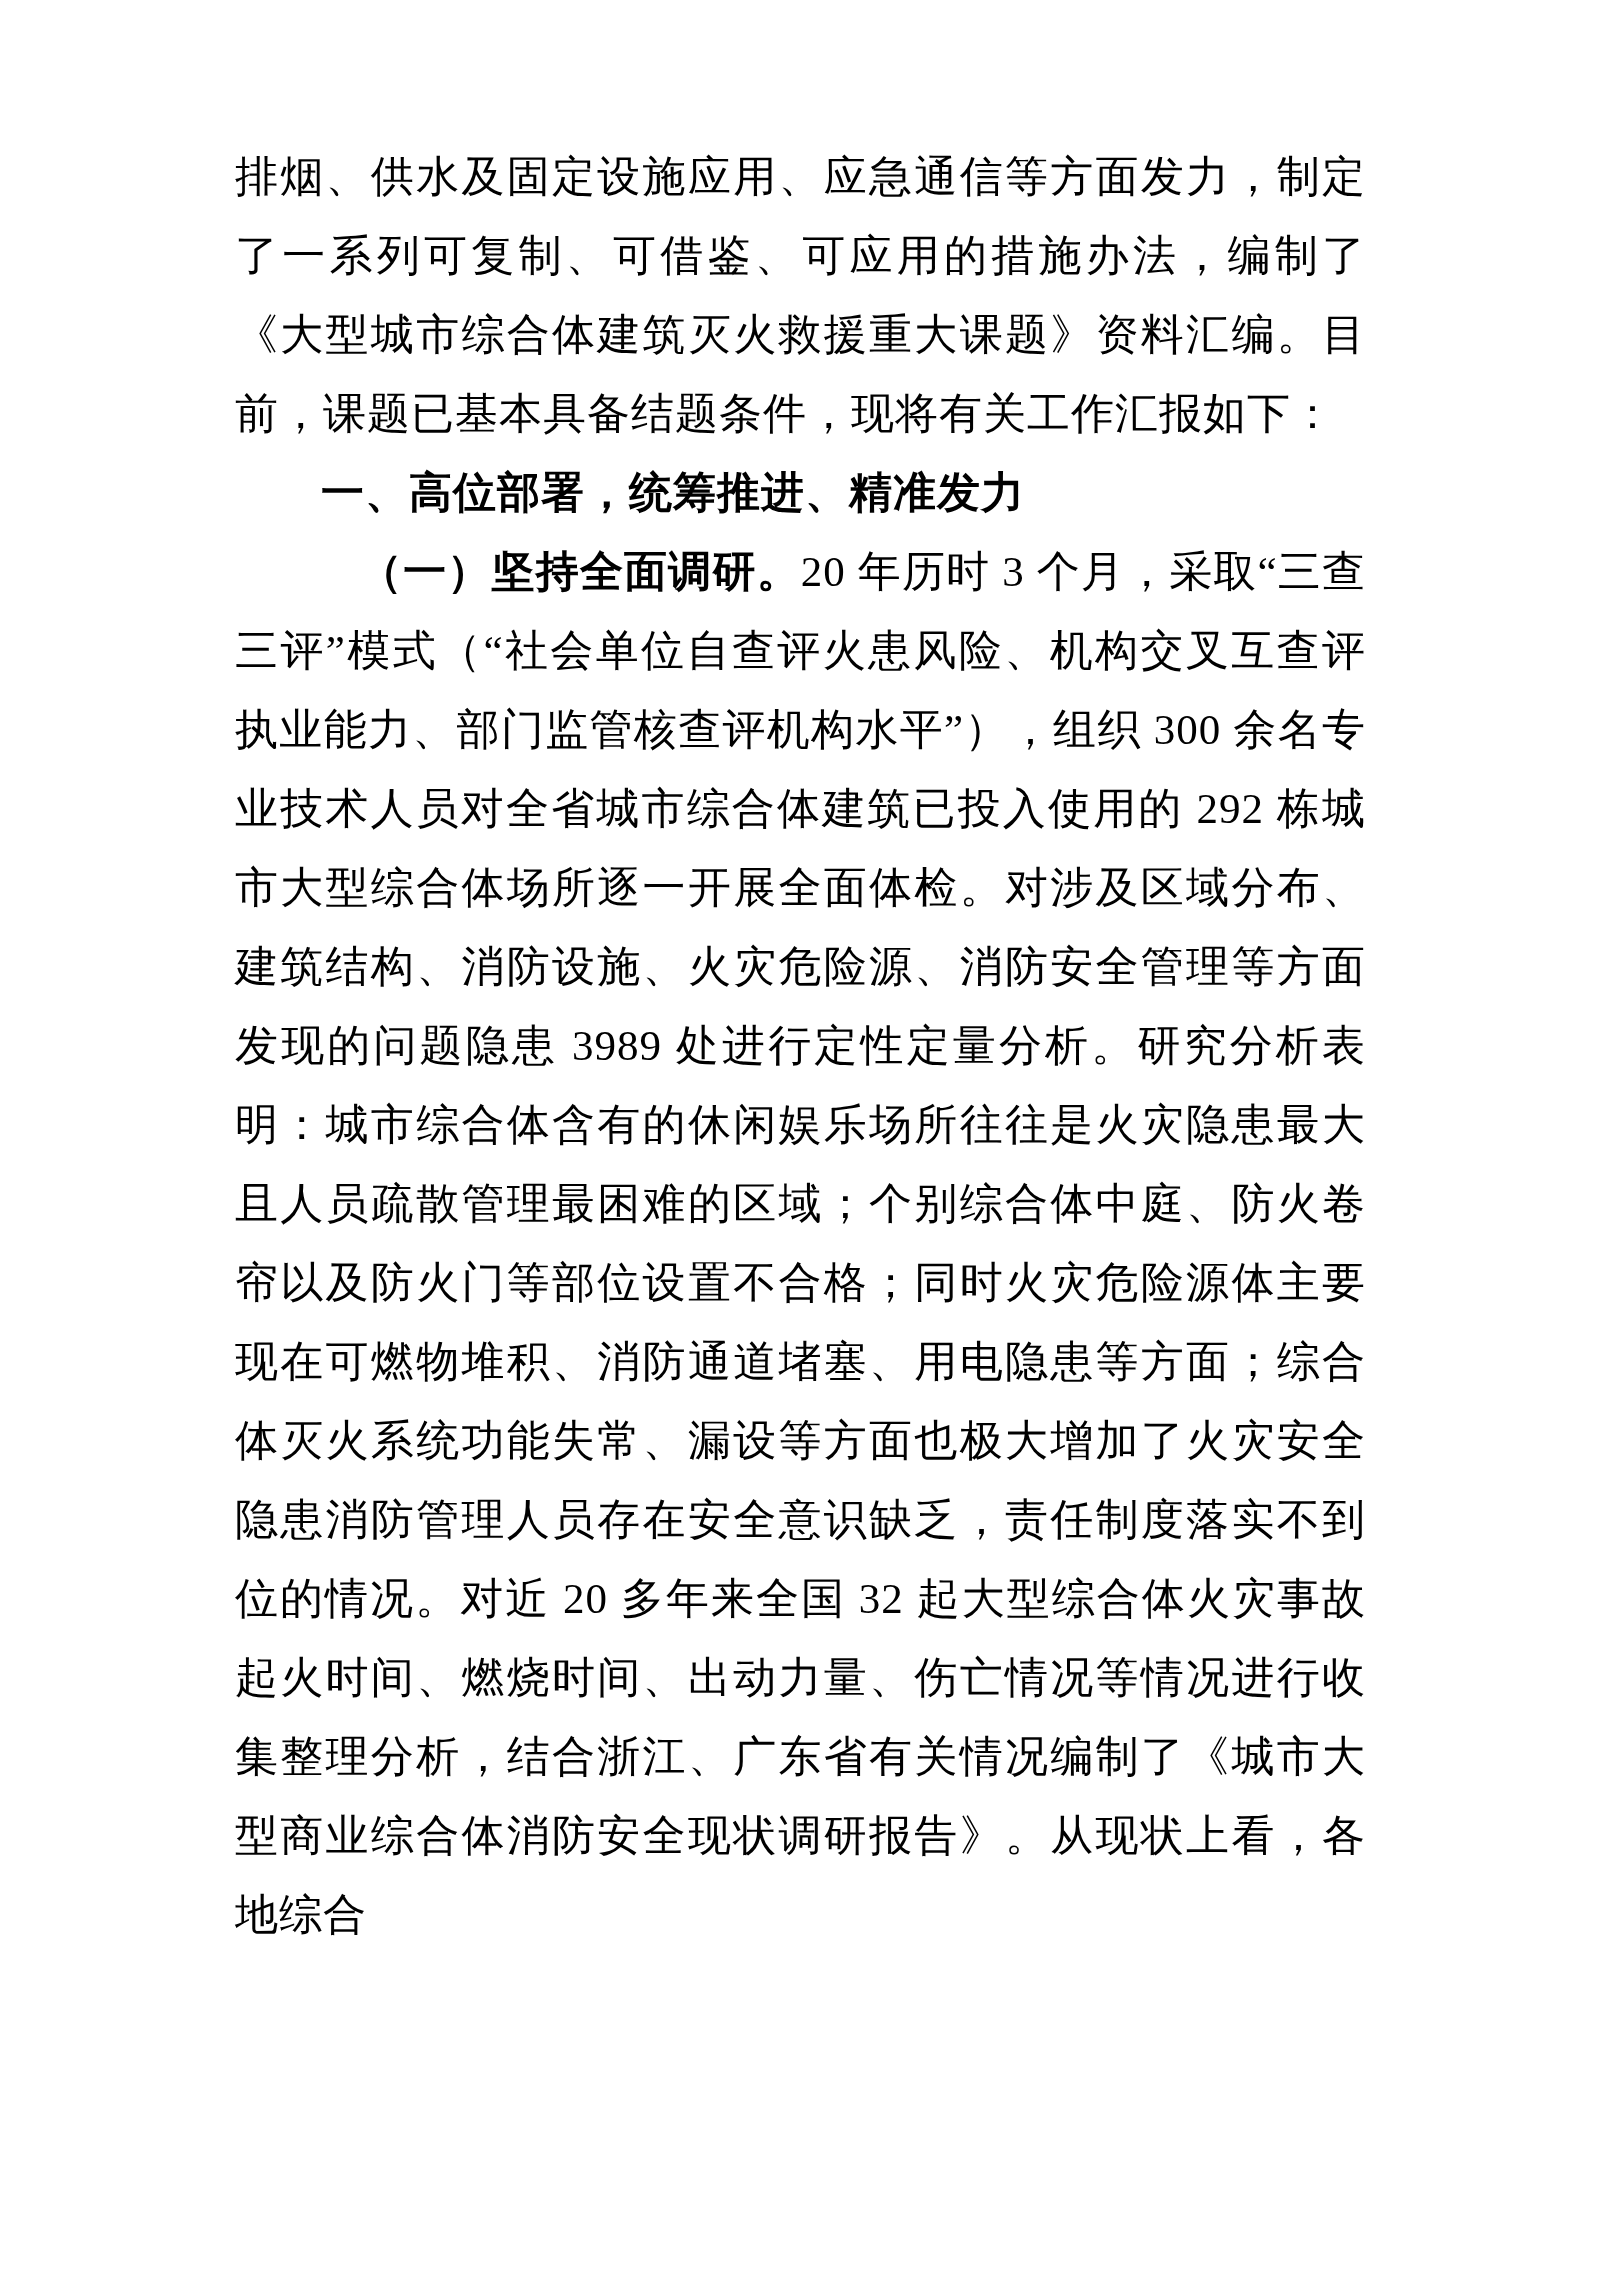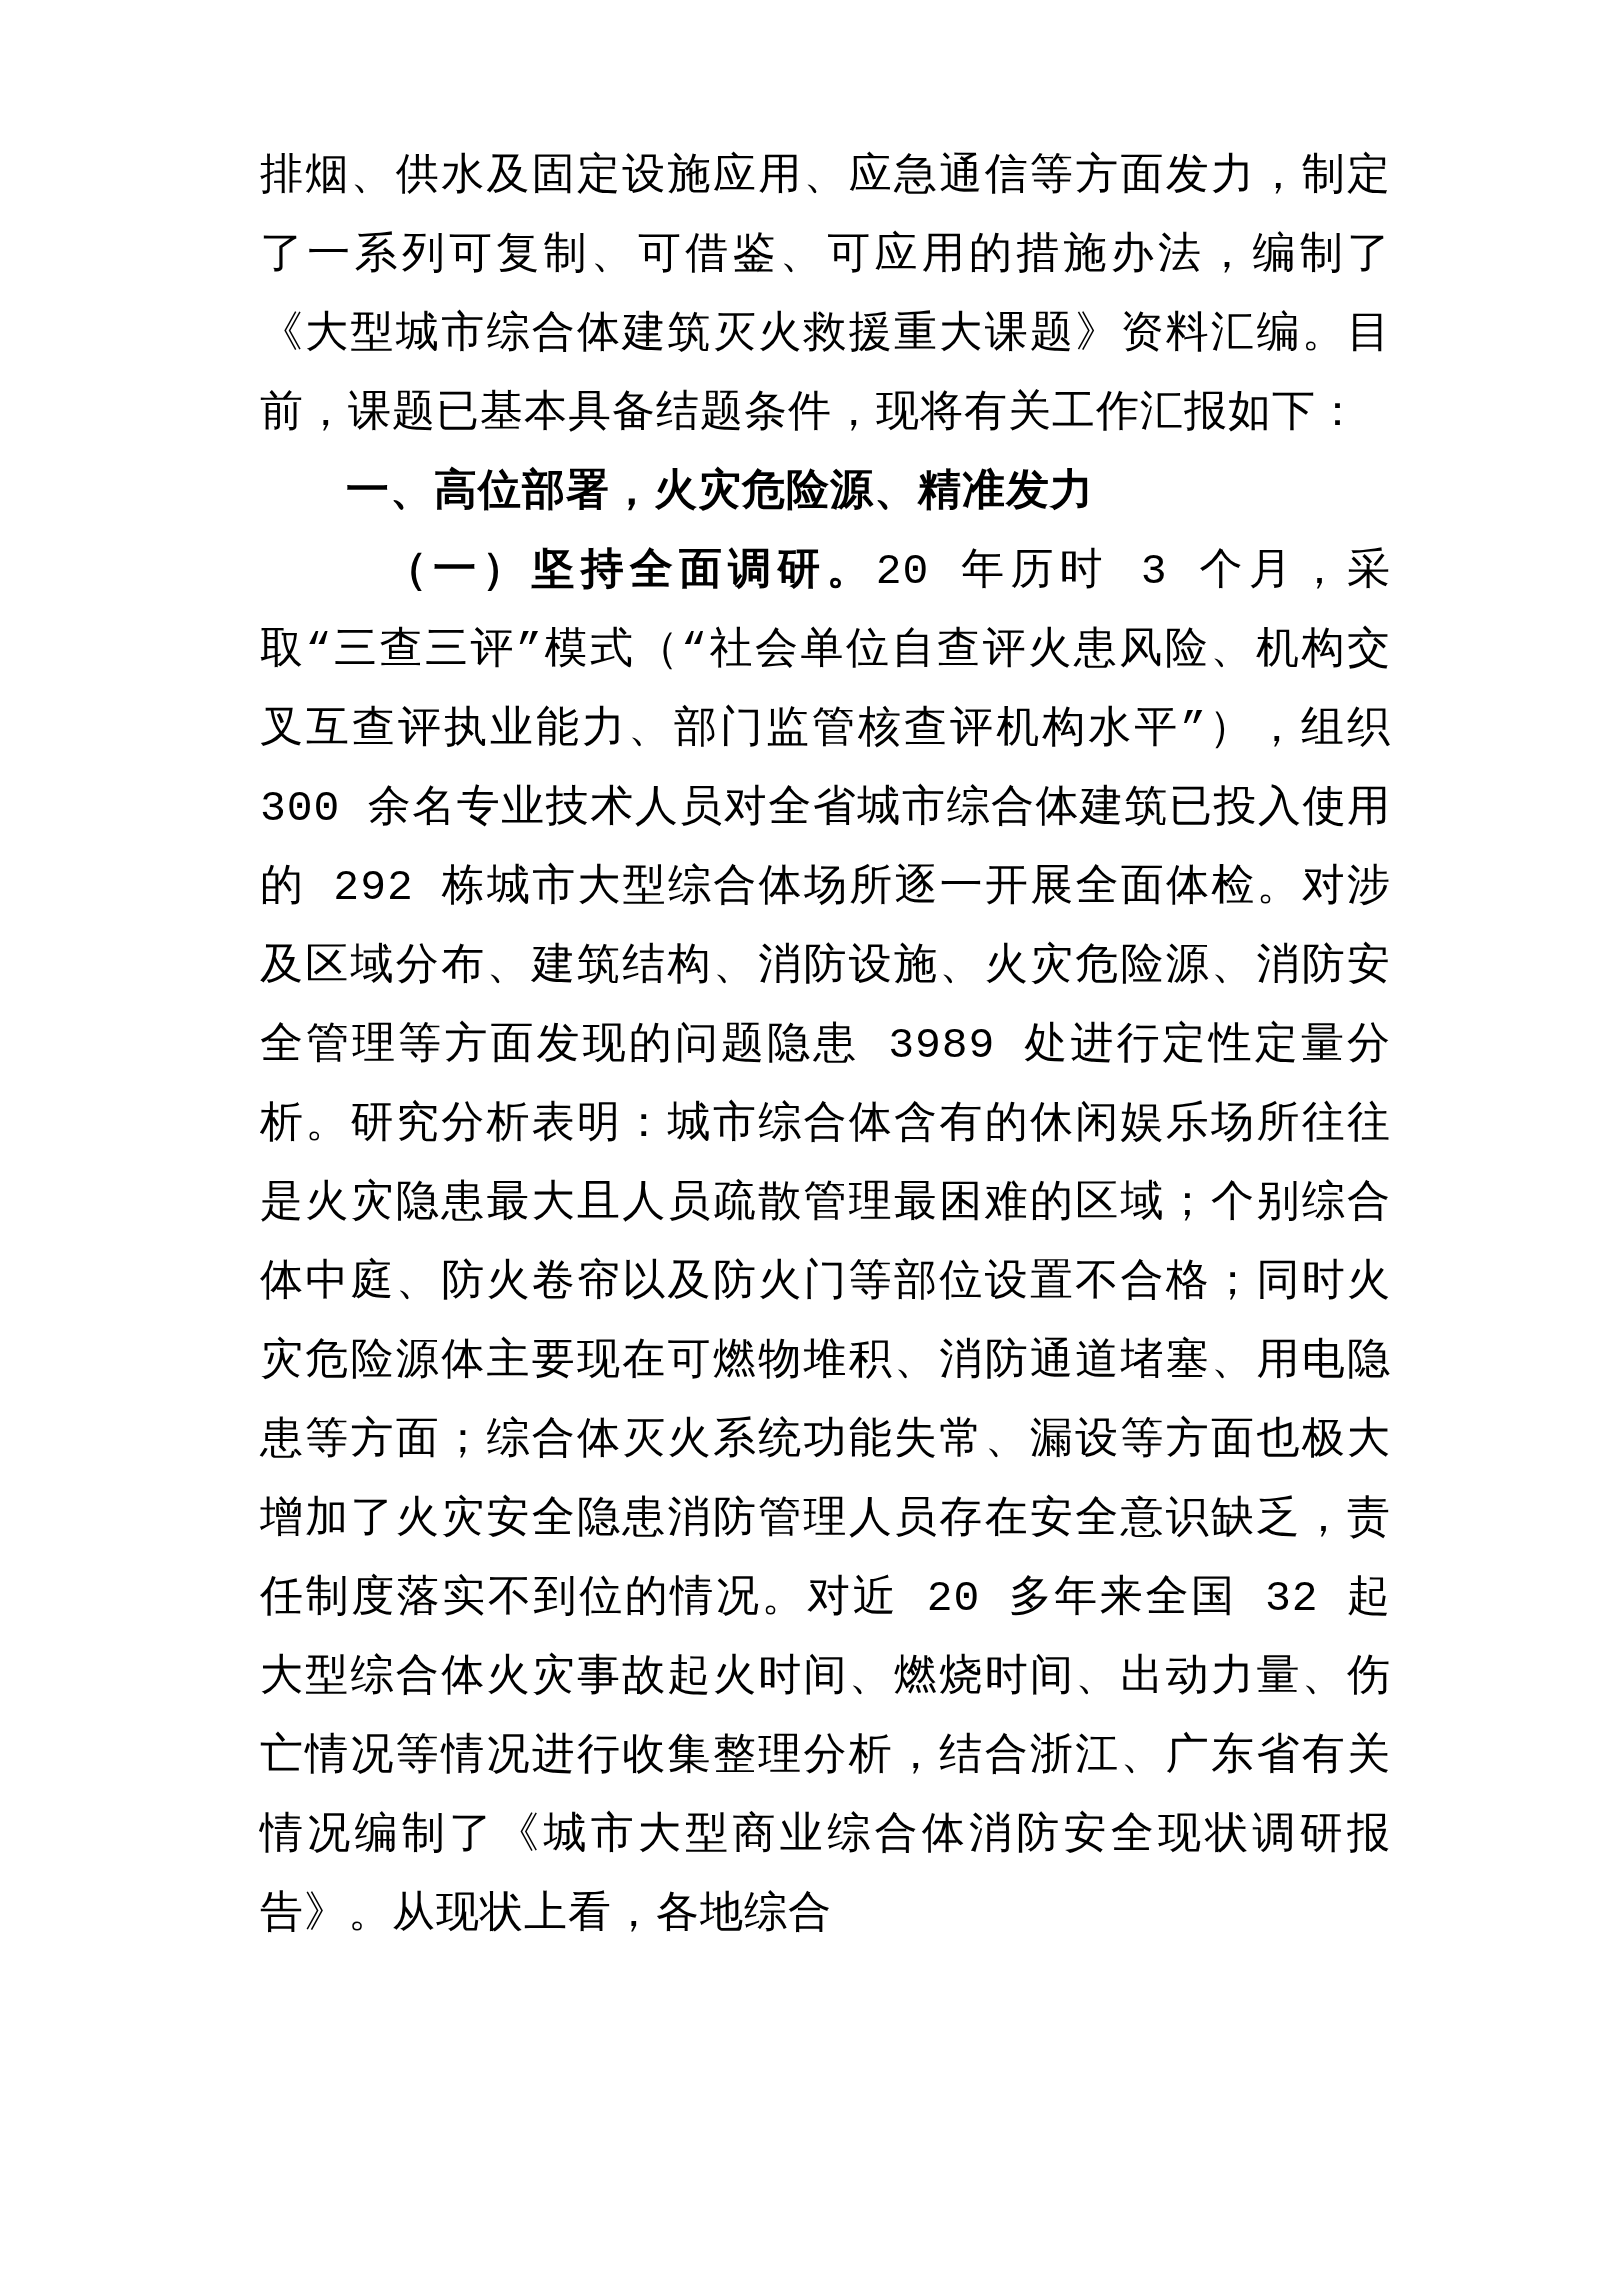--- a/index.html
+++ b/index.html
@@ -18,24 +18,23 @@
     position: absolute;
     left: 0;
     top: 0;
     width: 1621px;
     height: 2293px;
     background: #ffffff;
     overflow: hidden;
   }
   .content {
     position: absolute;
-    left: 260px;
+    left: 235px;
     top: 137px;
     width: 1131px;
-    font-family: Liberation Mono, monospace;
   }
   .para {
     margin: 0;
     font-size: 43px;
     line-height: 79px;
     text-align: justify;
     text-justify: inter-ideograph;
     letter-spacing: 1px;
     word-break: break-all;
   }
@@ -51,19 +50,19 @@
   }
 </style>
 </head>
 <body>
 
 <div class="page">
   <div class="content">
 
     <p class="para">排烟、供水及固定设施应用、应急通信等方面发力，制定了一系列可复制、可借鉴、可应用的措施办法，编制了《大型城市综合体建筑灭火救援重大课题》资料汇编。目前，课题已基本具备结题条件，现将有关工作汇报如下：</p>
 
-    <p class="para indent heading">一、高位部署，火灾危险源、精准发力</p>
+    <p class="para indent heading">一、高位部署，统筹推进、精准发力</p>
 
     <p class="para indent"><span class="bold-lead">（一）坚持全面调研。</span><span>20 年历时 3 个月，采取“三查三评”模式（“社会单位自查评火患风险、机构交叉互查评执业能力、部门监管核查评机构水平”），组织 300 余名专业技术人员对全省城市综合体建筑已投入使用的 292 栋城市大型综合体场所逐一开展全面体检。对涉及区域分布、建筑结构、消防设施、火灾危险源、消防安全管理等方面发现的问题隐患 3989 处进行定性定量分析。研究分析表明：城市综合体含有的休闲娱乐场所往往是火灾隐患最大且人员疏散管理最困难的区域；个别综合体中庭、防火卷帘以及防火门等部位设置不合格；同时火灾危险源体主要现在可燃物堆积、消防通道堵塞、用电隐患等方面；综合体灭火系统功能失常、漏设等方面也极大增加了火灾安全隐患消防管理人员存在安全意识缺乏，责任制度落实不到位的情况。对近 20 多年来全国 32 起大型综合体火灾事故起火时间、燃烧时间、出动力量、伤亡情况等情况进行收集整理分析，结合浙江、广东省有关情况编制了《城市大型商业综合体消防安全现状调研报告》。从现状上看，各地综合</span></p>
 
   </div>
 </div>
 
 
 </body></html>

